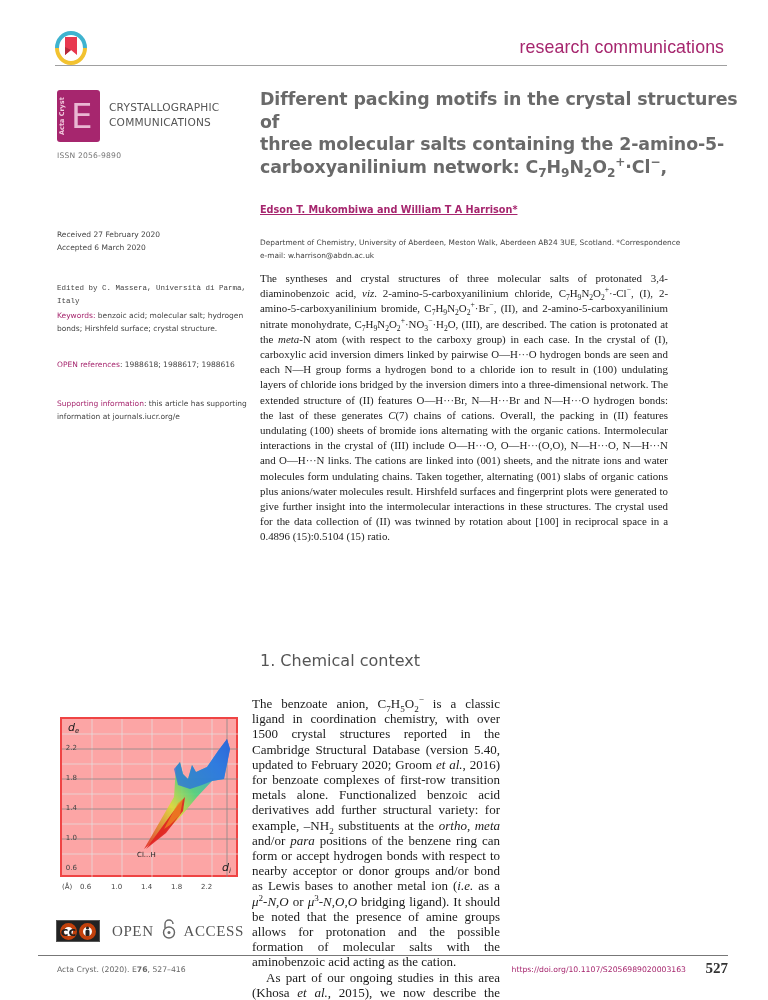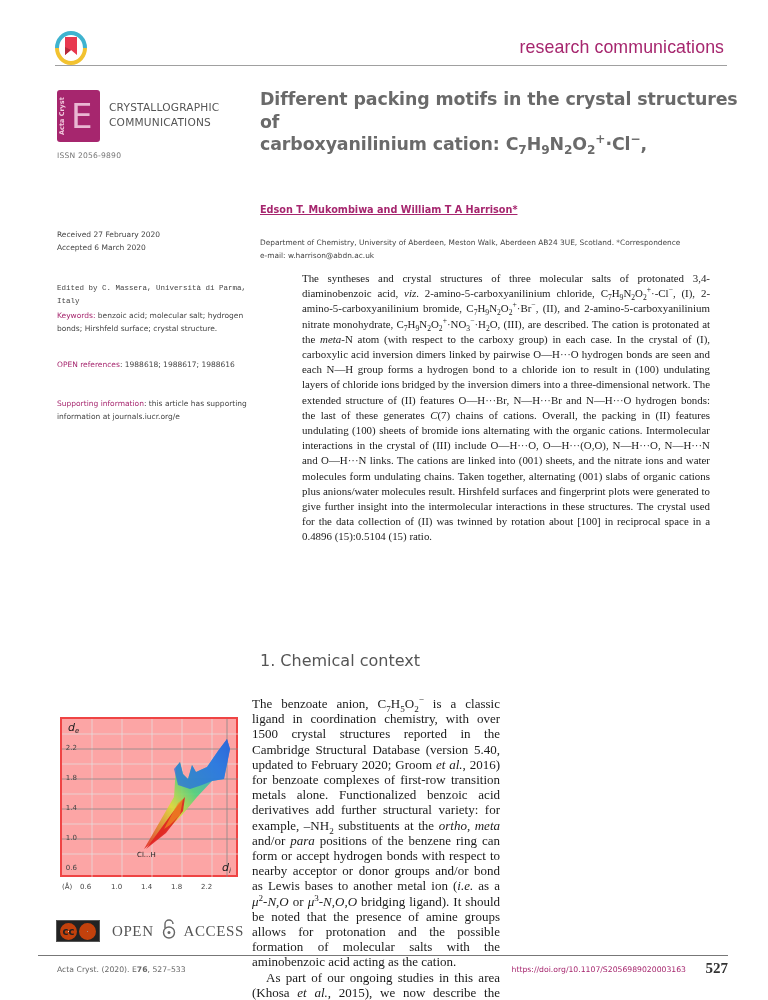--- a/index.html
+++ b/index.html
@@ -28,37 +28,37 @@
     
     .meta { left: 57px; width: 190px; font-family: "DejaVu Sans", sans-serif; font-size: 7.5px; color: #444; line-height: 13px; }
     .meta .key { color: #a6266e; }
     #received { top: 228px; }
     #edited { top: 282px; font-family: Liberation Mono, monospace; }
     #keywords { top: 309px; }
     #ccdc { top: 358px; }
     #supporting { top: 397px; }
 
     
-    #abstract { left: 260px; top: 271px; width: 408px; font-size: 10.9px; line-height: 15.2px; text-align: justify; color: #1a1a1a; margin-left: 42px; }
+    #abstract { left: 260px; top: 271px; width: 408px; font-size: 10.9px; line-height: 15.2px; text-align: justify; color: #1a1a1a; }
 
     
     #sec-head { left: 260px; top: 651px; font-family: "DejaVu Sans", sans-serif; font-size: 16px; color: #555; }
     #body-text { left: 252px; top: 663px; width: 248px; font-size: 13px; line-height: 15.2px; text-align: justify; color: #1a1a1a; margin-top: 26px; }
     #body-text p { text-indent: 0; }
     #body-text p.indent { text-indent: 14px; }
 
     
     #chart { left: 60px; top: 717px; width: 178px; height: 160px; border: 2px solid #ef4444; background: #fca5a5; }
     .chart-tick-y { position: absolute; left: 55px; width: 22px; text-align: right; font-family: "DejaVu Sans", sans-serif; font-size: 7px; color: #444; }
     .chart-tick-x { position: absolute; top: 883px; font-family: "DejaVu Sans", sans-serif; font-size: 7px; color: #444; }
 
     
     #oa { left: 56px; top: 920px; height: 22px; display: flex; align-items: center; }
     #cc-box { width: 44px; height: 22px; background: #222; border: 1px solid #555; display: flex; align-items: center; justify-content: space-around; padding: 1px 2px; }
-    .cc-circle { width: 17px; height: 17px; border-radius: 50%; background: #fff; border: 8px solid #c2410c; color: #222; font-family: "DejaVu Sans", sans-serif; font-size: 10px; font-weight: bold; display: flex; align-items: center; justify-content: center; }
+    .cc-circle { width: 17px; height: 17px; border-radius: 50%; background: #fff; border: 4px solid #c2410c; color: #222; font-family: "DejaVu Sans", sans-serif; font-size: 13px; font-weight: bold; display: flex; align-items: center; justify-content: center; }
     #oa-text { margin-left: 12px; font-family: "Liberation Serif", serif; font-size: 15px; color: #555; letter-spacing: 0.6px; display: flex; align-items: center; }
     #oa-lock { display: inline-block; margin: 0 8px; }
 
     
     #footer-rule { left: 38px; top: 955px; width: 690px; height: 1px; background: #777; }
     #footer-left { left: 57px; top: 965px; font-family: "DejaVu Sans", sans-serif; font-size: 7.7px; color: #666; }
     #footer-doi { right: 82px; top: 965px; font-family: "DejaVu Sans", sans-serif; font-size: 7.7px; color: #a6266e; }
     #footer-page { right: 40px; top: 960px; font-family: "Liberation Serif", serif; font-weight: bold; font-size: 15px; color: #333; }
     i { font-style: italic; }
   </style>
@@ -82,21 +82,22 @@
   <div id="badge-letter">E</div>
 </div>
 <div class="abs" id="badge-text">
   <div>CRYSTALLOGRAPHIC</div>
   <div>COMMUNICATIONS</div>
 </div>
 <div class="abs" id="issn">ISSN 2056-9890</div>
 
 <div class="abs" id="title">
   <div>Different packing motifs in the crystal structures of</div>
-  <div><span>carboxyanilinium cation: </span><span>C<sub>7</sub>H<sub>9</sub>N<sub>2</sub>O<sub>2</sub><sup>+</sup>·Cl<sup>−</sup>,</span></div>
+  <div>three molecular salts containing the 2-amino-5-</div>
+  <div><span>carboxyanilinium network: </span><span>C<sub>7</sub>H<sub>9</sub>N<sub>2</sub>O<sub>2</sub><sup>+</sup>·Cl<sup>−</sup>,</span></div>
 </div>
 
 <div class="abs" id="authors">Edson T. Mukombiwa and William T A Harrison*</div>
 <div class="abs" id="affil">
   <div>Department of Chemistry, University of Aberdeen, Meston Walk, Aberdeen AB24 3UE, Scotland. *Correspondence</div>
   <div>e-mail: w.harrison@abdn.ac.uk</div>
 </div>
 
 <div class="abs meta" id="received">
   <div>Received 27 February 2020</div>
@@ -194,15 +195,15 @@
           <path d="M3 9 V5 A4 4 0 0 1 11 5" fill="none" stroke="#666" stroke-width="1.4"></path>
           <circle cx="7" cy="13.5" r="5.5" fill="none" stroke="#666" stroke-width="1.4"></circle>
           <circle cx="7" cy="13.5" r="1.5" fill="#666"></circle>
         </svg>
     </span>
     <span>ACCESS</span>
   </div>
 </div>
 
 <div class="abs" id="footer-rule"></div>
-<div class="abs" id="footer-left"><span>Acta Cryst. (2020). E</span><b>76</b><span>, 527–533</span></div>
+<div class="abs" id="footer-left"><span>Acta Cryst. (2020). E</span><b>76</b><span>, 527–416</span></div>
 <div class="abs" id="footer-doi">https://doi.org/10.1107/S2056989020003163</div>
 <div class="abs" id="footer-page">527</div>
 
 </body></html>

